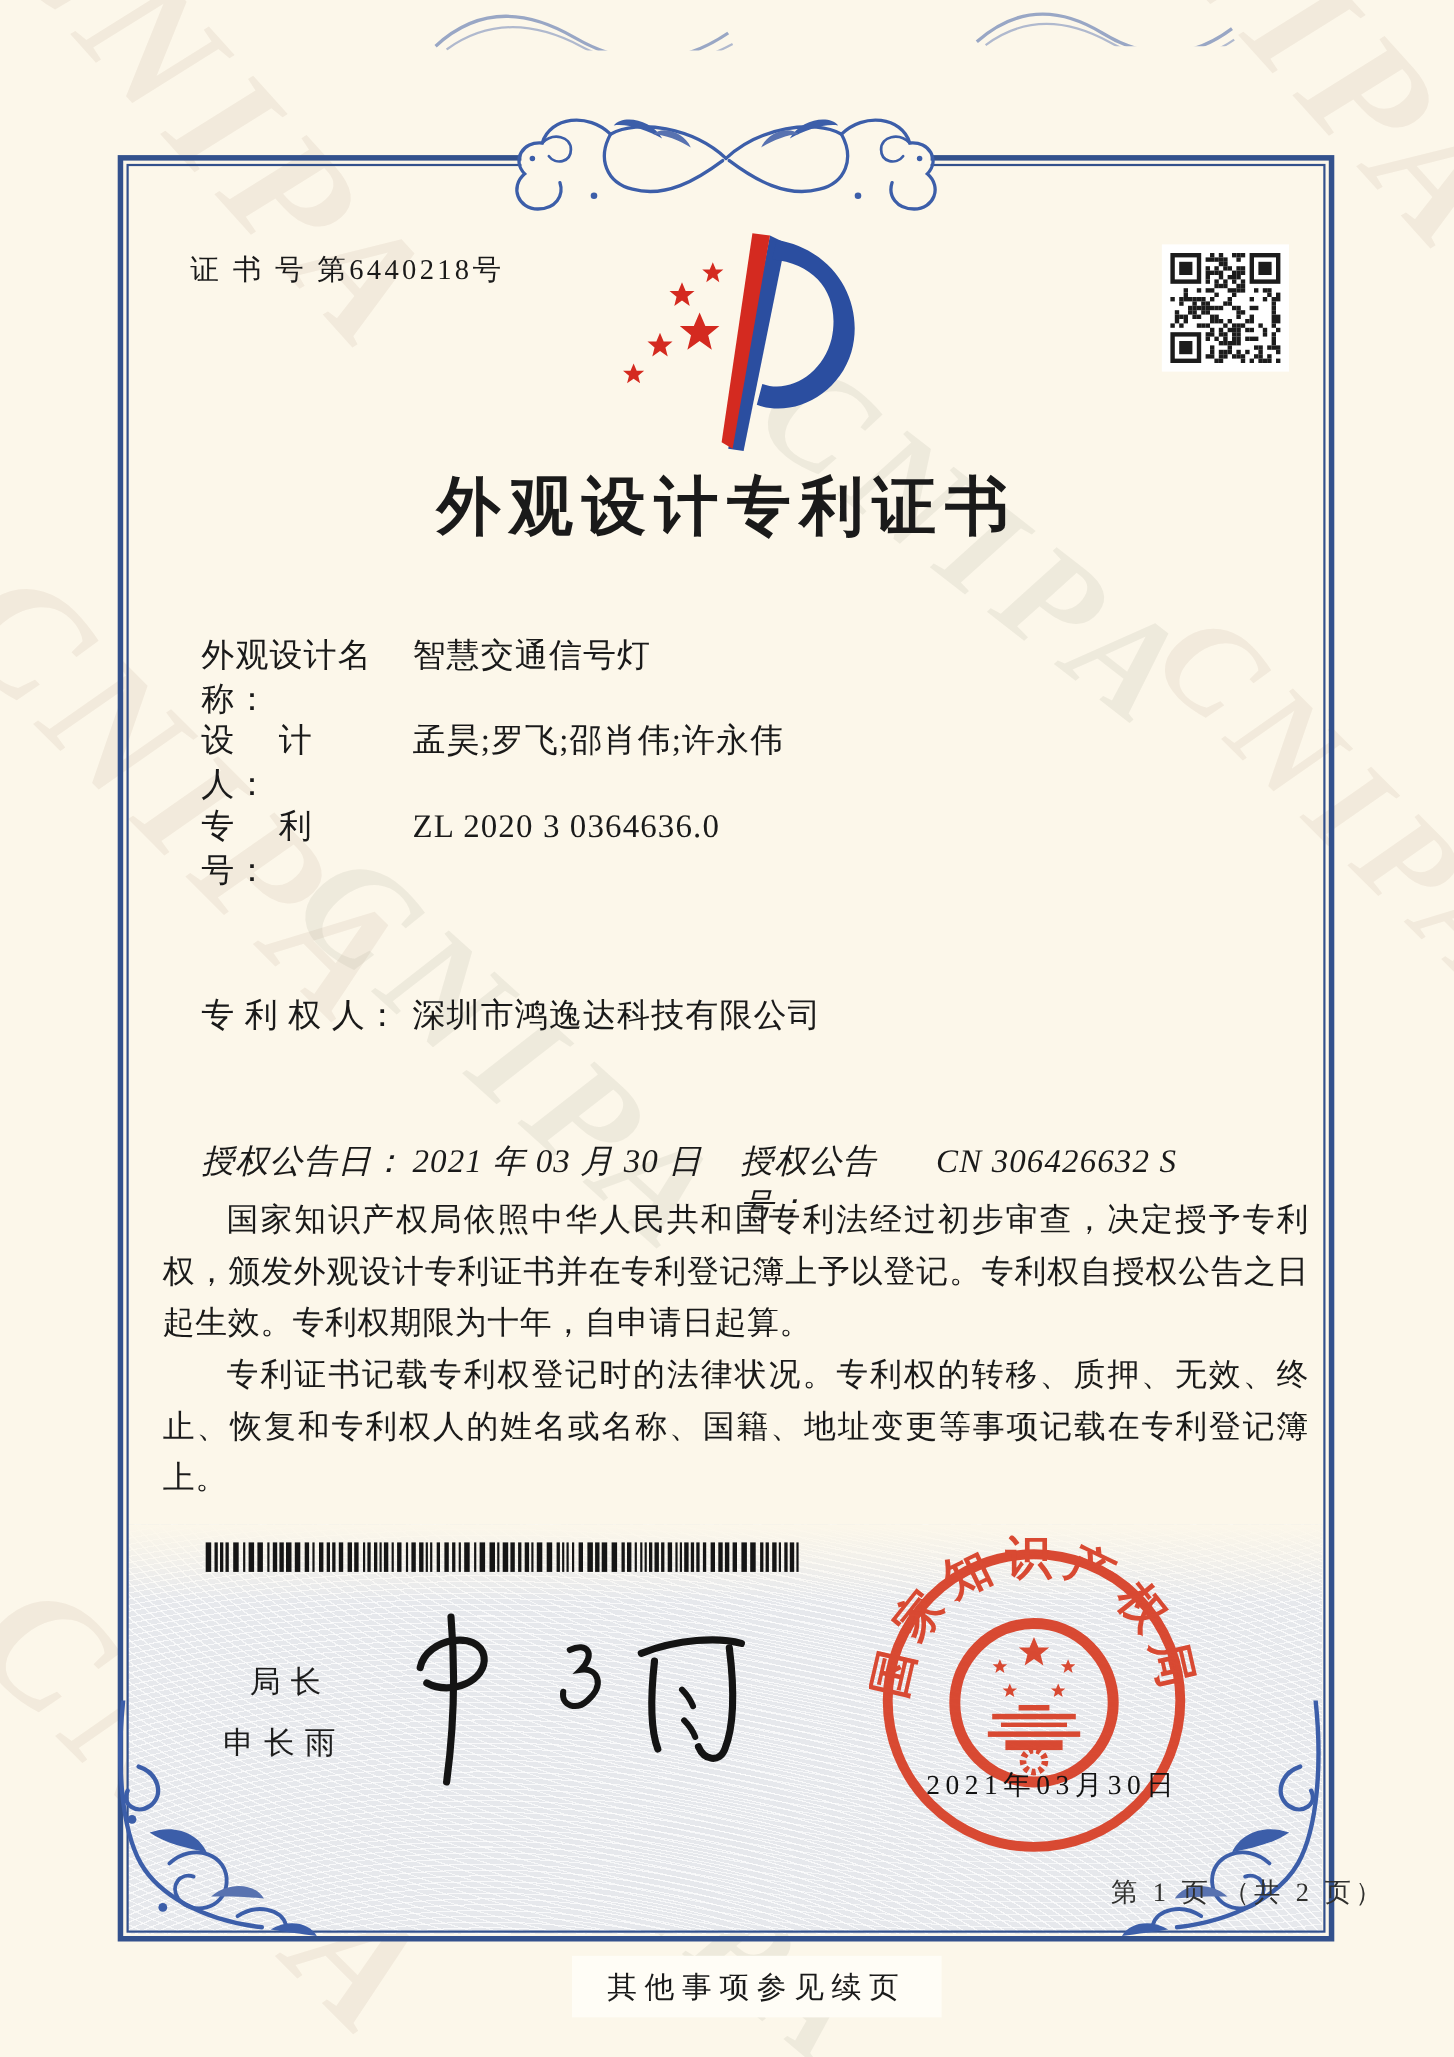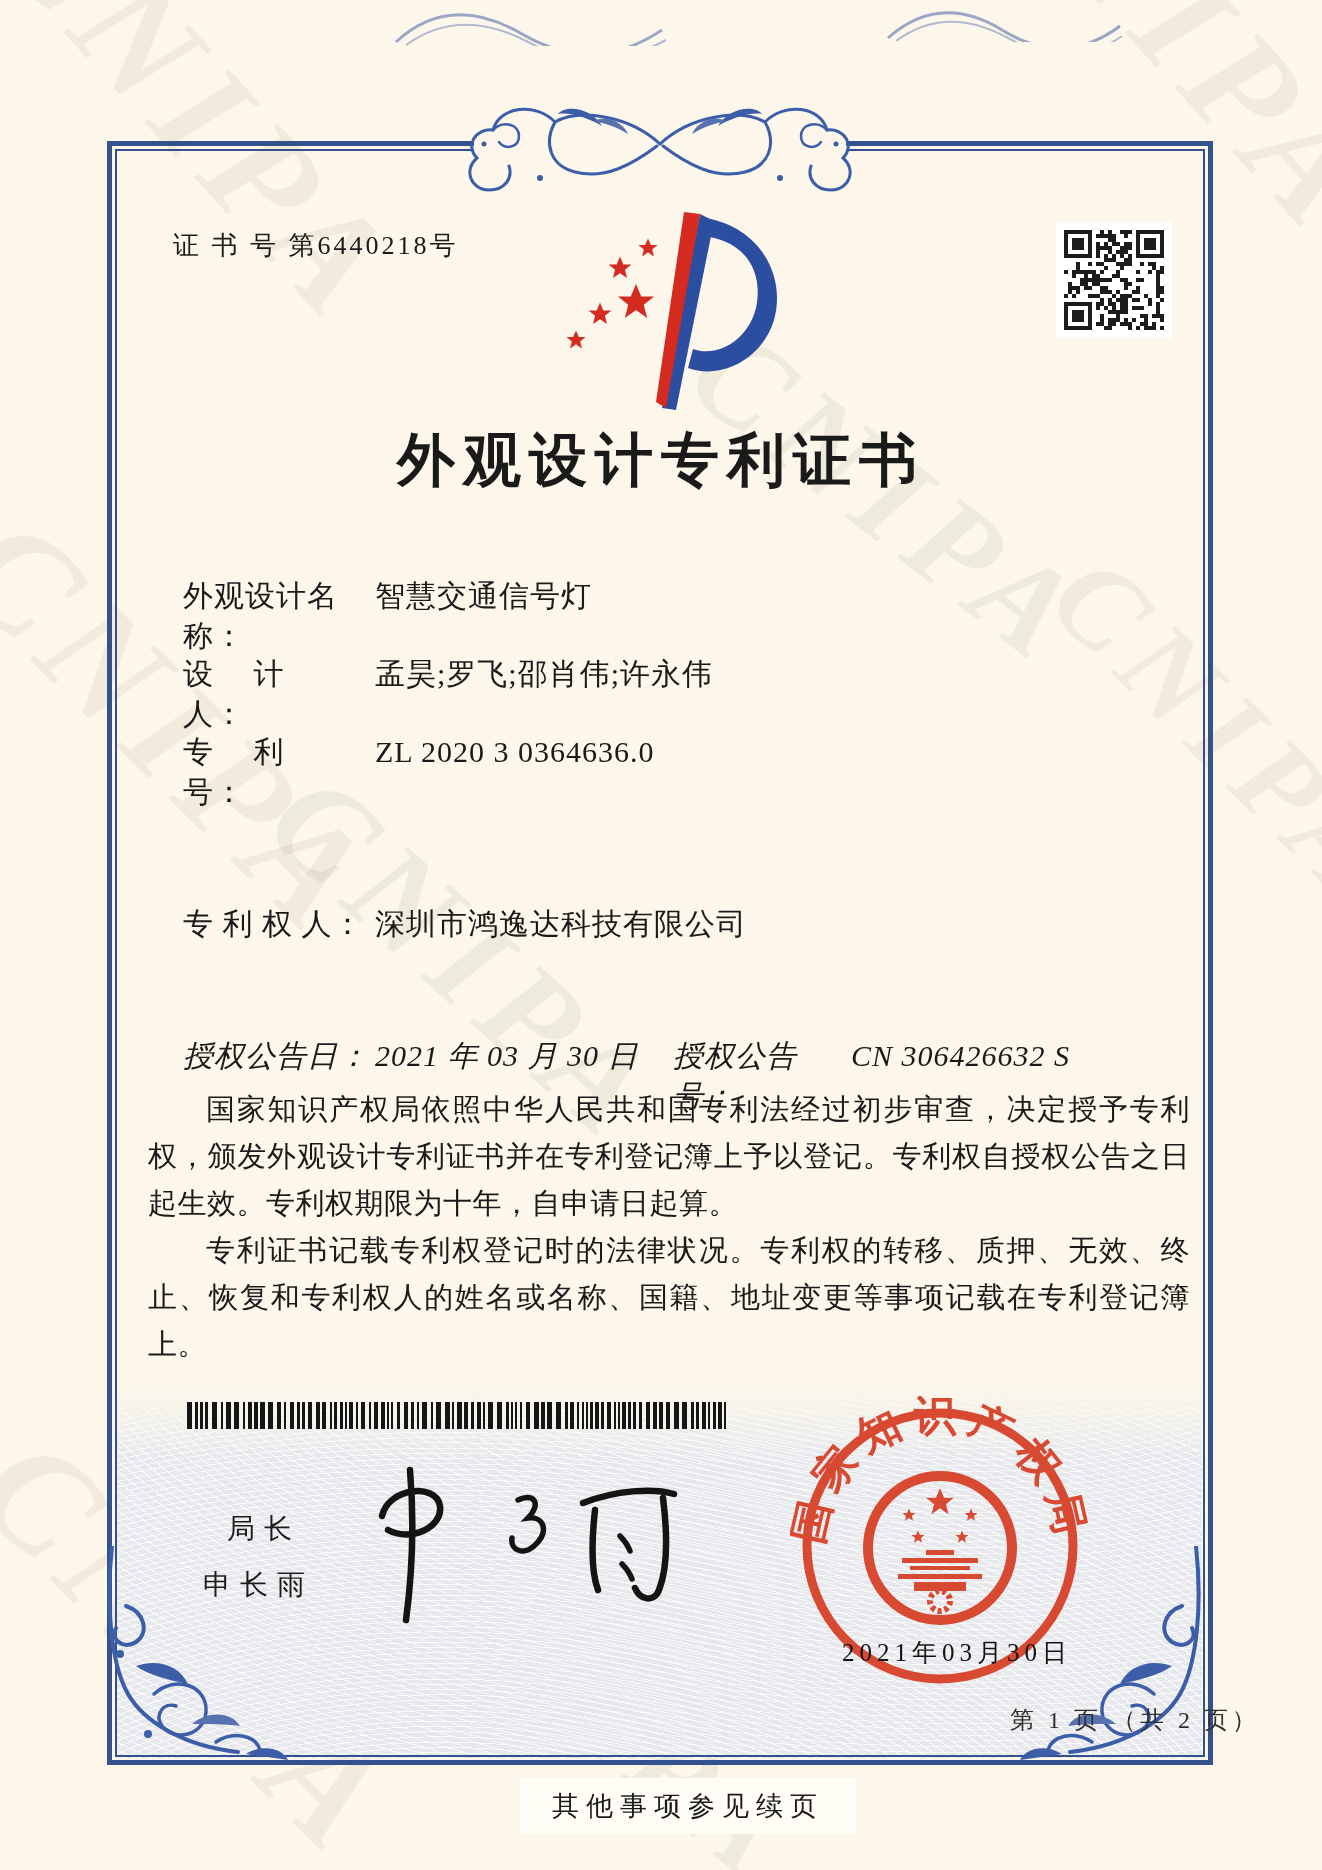--- a/index.html
+++ b/index.html
@@ -58,21 +58,21 @@
   .paras p{margin:0; text-indent:2em; letter-spacing:0.5px;}
   
   .barcode{position:absolute; left:185px; top:1402px; z-index:4;}
   .signer{position:absolute; left:203px; z-index:4; font-family:"Liberation Sans","DejaVu Sans",sans-serif;
     font-size:28px; letter-spacing:9px; color:#1d1d1d;}
   .signer.t1{top:1510px;margin-left:24px;} .signer.t2{top:1566px;}
   .sig{position:absolute; left:358px; top:1458px; z-index:5;}
   .seal{position:absolute; left:790px; top:1396px; z-index:4; opacity:.96;}
   .seal-date{
     position:absolute; left:822px; top:1606px; width:270px; z-index:6;
-    font-size:25px; letter-spacing:5px; color:#121212; text-align:center;margin-top:30px;
+    font-size:25px; letter-spacing:5px; color:#121212; text-align:center;
   }
   .page-ind{position:absolute; left:0; top:1704px; width:1260px; text-align:right;
     font-size:24px; letter-spacing:4px; color:#30302e; z-index:4;}
   .note-strip{
     position:absolute; left:520px; top:1778px; width:336px; height:56px; z-index:4;
     background:#fffdf6; display:flex; align-items:center; justify-content:center;
   }
   .note-strip span{font-size:27px; letter-spacing:7px;}
   
   .orn-top{position:absolute; left:452px; top:80px; z-index:4;}

